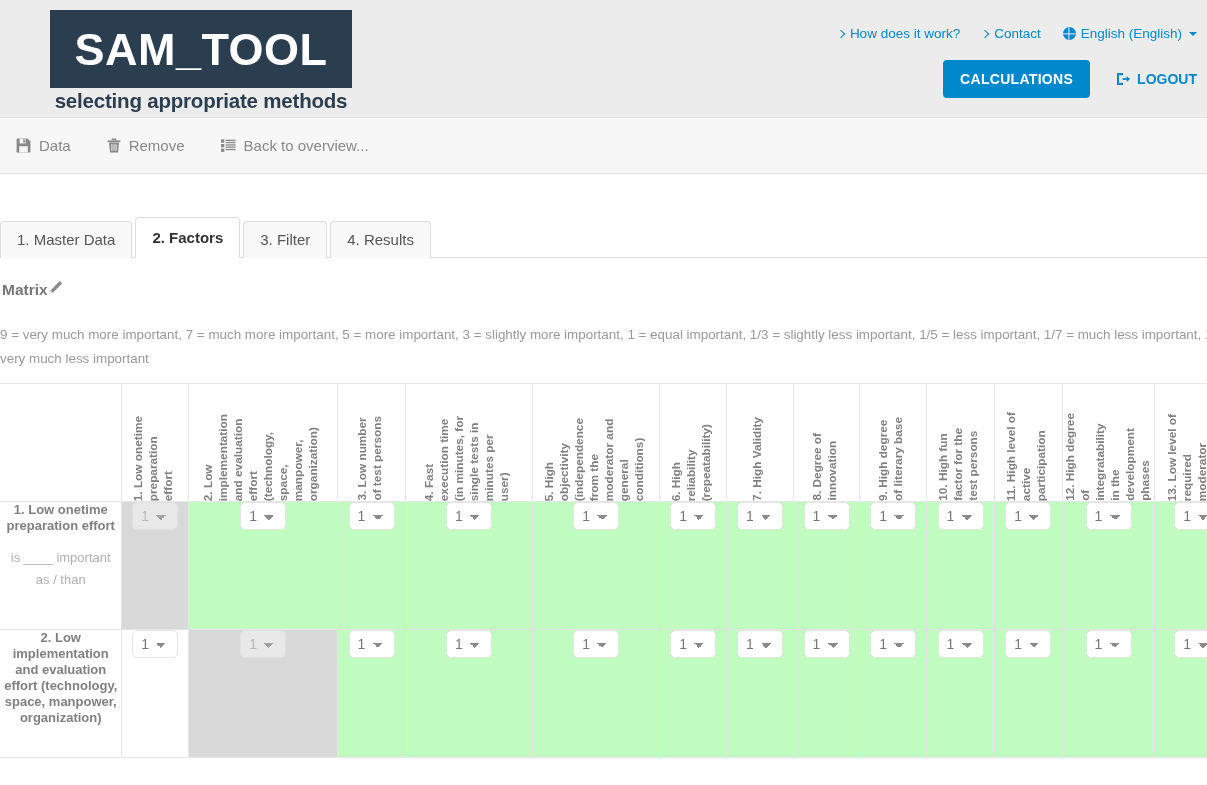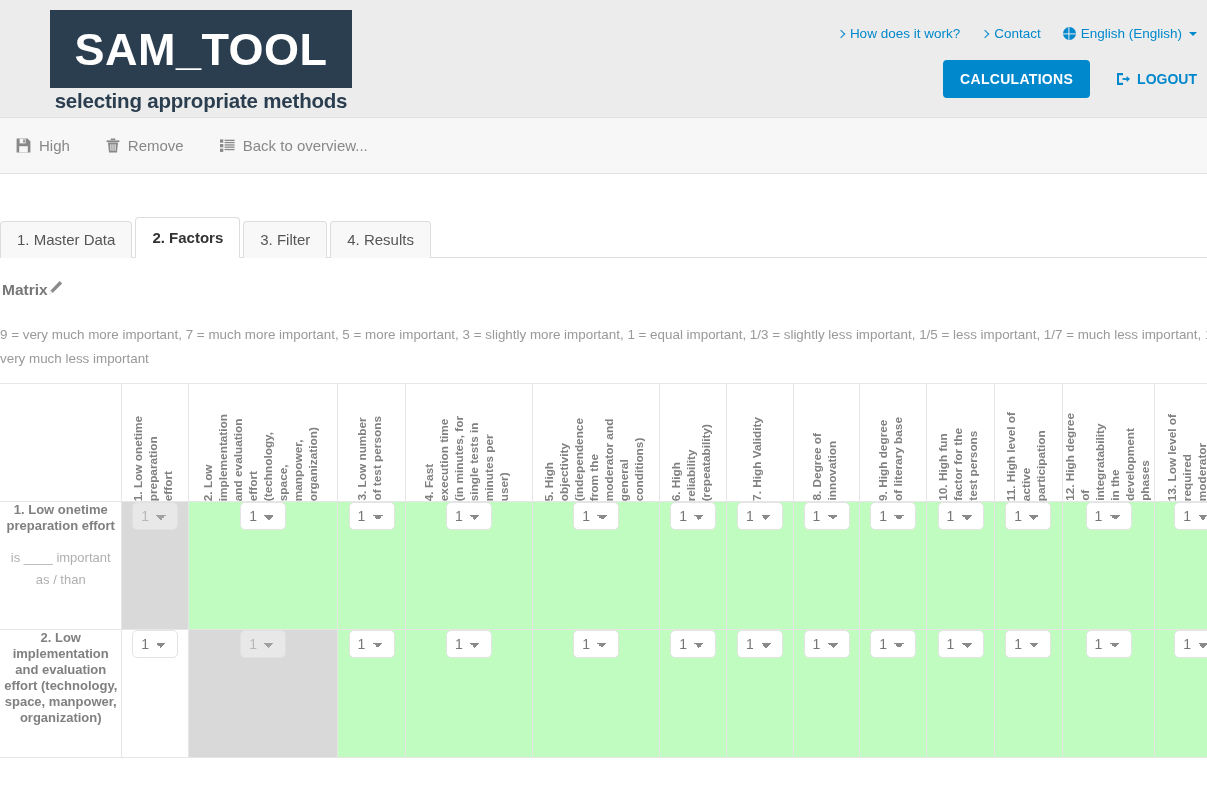--- a/index.html
+++ b/index.html
@@ -352,21 +352,21 @@
 <div class="toolbar">
   <a class="tb-item">
     <span class="tb-ico">
       <svg width="15" height="15" viewBox="0 0 15 15" xmlns="http://www.w3.org/2000/svg">
         <path d="M0.6 0.6 H11.6 L14.4 3.4 V14.4 H0.6 Z" fill="#888"></path>
         <rect x="3.6" y="0.8" width="6" height="4.6" fill="#f7f7f7"></rect>
         <rect x="7.2" y="1.4" width="1.6" height="3.2" fill="#888"></rect>
         <rect x="3.2" y="8.2" width="8.6" height="6.2" fill="#f7f7f7"></rect>
       </svg>
     </span>
-    <span>High</span>
+    <span>Data</span>
   </a>
   <a class="tb-item">
     <span class="tb-ico">
       <svg width="14" height="15" viewBox="0 0 14 15" xmlns="http://www.w3.org/2000/svg">
         <rect x="0.6" y="2.4" width="12.8" height="1.7" fill="#888"></rect>
         <rect x="4.7" y="0.5" width="4.6" height="1.6" fill="#888"></rect>
         <path d="M2 4.6 H12 L11 14.5 H3 Z" fill="#888"></path>
         <rect x="4.4" y="6.2" width="1" height="6.6" fill="#f7f7f7"></rect>
         <rect x="6.5" y="6.2" width="1" height="6.6" fill="#f7f7f7"></rect>
         <rect x="8.6" y="6.2" width="1" height="6.6" fill="#f7f7f7"></rect>

